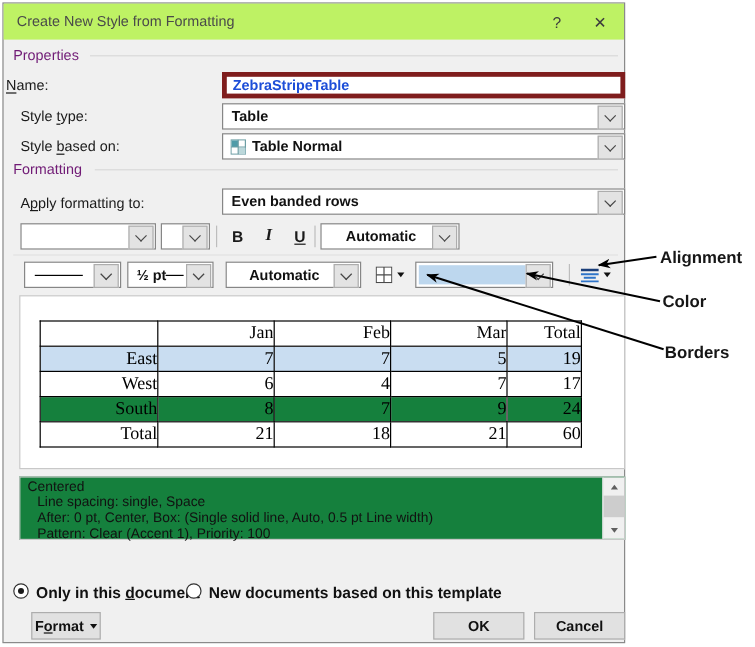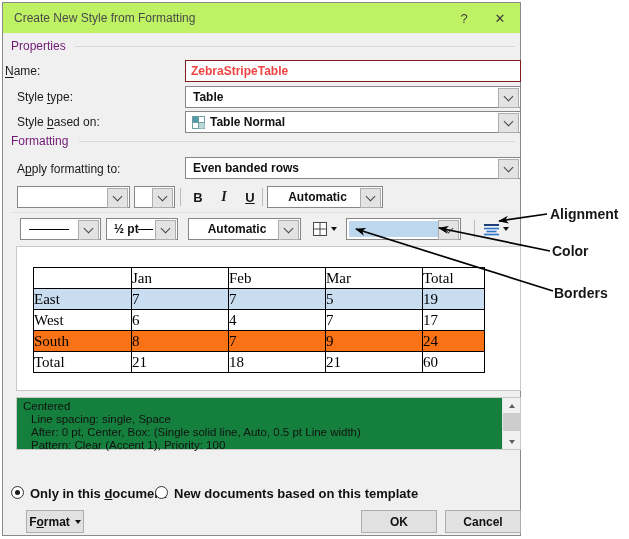--- a/index.html
+++ b/index.html
@@ -12,22 +12,22 @@
   .titlebar{left:0;top:0;width:100%;height:30px;background:#bef264;}
   .title{left:11px;top:0;height:30px;line-height:30px;font-size:12px;color:#4a4a4a;}
   .cap-btn{top:0;width:32px;height:30px;display:flex;align-items:center;justify-content:center;
            font-size:13px;color:#3d3d3d;}
 
   .sec-label{font-size:12px;color:#701a75;}
   .rule{height:1px;background:#d9d9d9;}
   .lbl{font-size:12px;line-height:14px;color:#1a1a1a;white-space:nowrap;}
   .lbl u{text-underline-offset:2px;}
 
-  .text-input{height:22px;background:#fff;border:1px solid #7f1d1d;font-family:"Liberation Sans",sans-serif;
-              font-size:12px;font-weight:600;color:#ef4444;padding:0 5px;outline:none;}
+  .text-input{height:22px;background:#fff;border:4px solid #7f1d1d;font-family:"Liberation Sans",sans-serif;
+              font-size:12px;font-weight:600;color:#1d4ed8;padding:0 5px;outline:none;}
 
   .combo{height:22px;background:#fff;border:1px solid #868686;}
   .combo .val{position:absolute;left:7px;right:22px;top:0;height:20px;line-height:20px;
               font-size:12px;font-weight:600;color:#111;white-space:nowrap;overflow:hidden;}
   .combo.center .val{text-align:center;}
   .combo .dd{position:absolute;right:1px;top:1px;width:19px;height:18px;background:#e3e3e3;
              border:1px solid #adadad;display:flex;align-items:center;justify-content:center;}
   .chev{display:inline-block;width:6px;height:6px;border-right:1.3px solid #464646;
         border-bottom:1.3px solid #464646;transform:rotate(45deg);margin-top:-3px;}
 
@@ -46,21 +46,21 @@
 
   .panel{background:#fff;border:1px solid #c8c8c8;}
   .desc-panel{background:#15803d;border:1px solid #c8c8c8;}
   .desc-text{position:absolute;left:6px;top:2px;right:22px;font-size:11.5px;line-height:13px;color:#111;}
   .desc-line{padding-left:8px;white-space:nowrap;}
   .desc-line.first{padding-left:0;}
 
   
   table.preview{border-collapse:collapse;table-layout:fixed;font-family:"Liberation Serif",serif;
                 font-size:15px;color:#000;}
-  table.preview td{border:1px solid #000;height:20px;line-height:20px;text-align:left;padding:0;overflow:hidden;}
+  table.preview td{border:1px solid #000;height:20px;line-height:20px;text-align:right;padding:0;overflow:hidden;}
 
   
   .sb{position:absolute;right:0;top:0;bottom:0;width:17px;background:#f0f0f0;border-left:1px solid #e5e5e5;}
   .sb-btn{position:absolute;left:0;width:17px;height:15px;display:flex;align-items:center;justify-content:center;}
   .tri-up-s{width:0;height:0;border-left:3.5px solid transparent;border-right:3.5px solid transparent;border-bottom:4.5px solid #5f5f5f;}
   .tri-down-s{width:0;height:0;border-left:3.5px solid transparent;border-right:3.5px solid transparent;border-top:4.5px solid #5f5f5f;}
   .sb-thumb{position:absolute;left:0;top:15px;width:17px;height:18px;background:#cdcdcd;}
 
   
   .radio{width:13px;height:13px;border:1px solid #333;border-radius:50%;background:#fff;}
@@ -234,21 +234,21 @@
               <td>5</td>
               <td>19</td>
             </tr>
             <tr>
               <td>West</td>
               <td>6</td>
               <td>4</td>
               <td>7</td>
               <td>17</td>
             </tr>
-            <tr style="background: #f97316;">
+            <tr style="background: #15803d;">
               <td>South</td>
               <td>8</td>
               <td>7</td>
               <td>9</td>
               <td>24</td>
             </tr>
             <tr>
               <td>Total</td>
               <td>21</td>
               <td>18</td>

